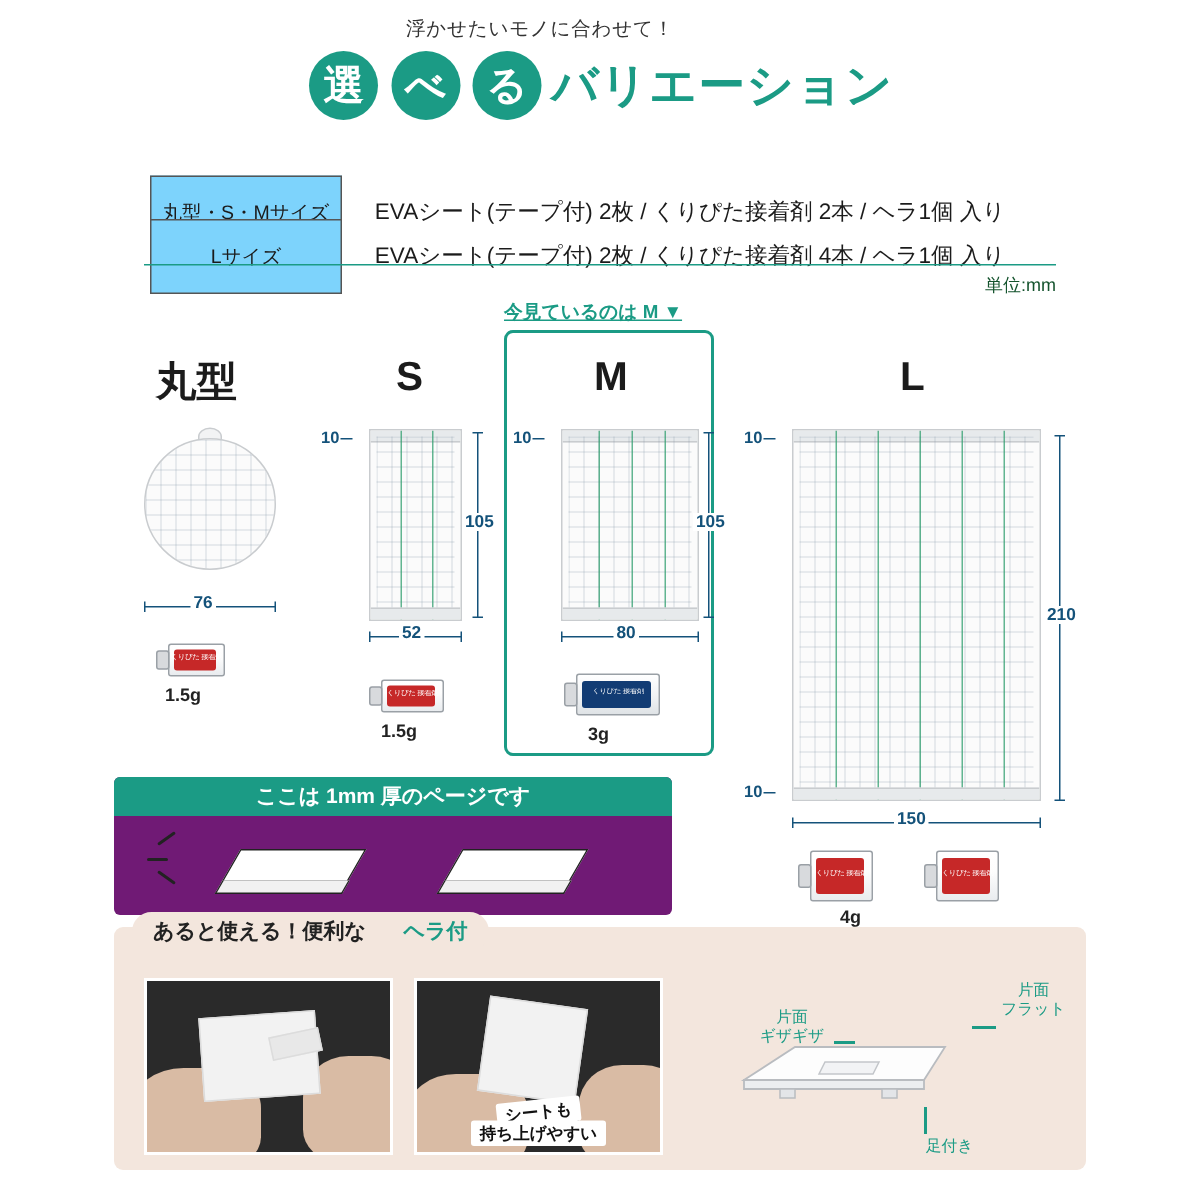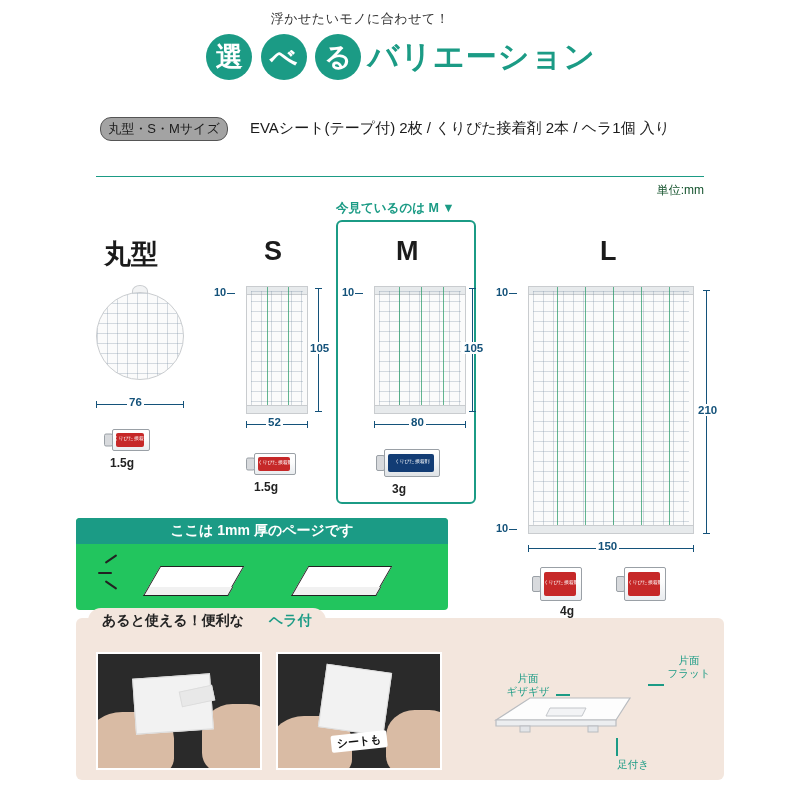--- a/index.html
+++ b/index.html
@@ -35,40 +35,40 @@
   .hdr-main .vari {
     display:inline-block; vertical-align:middle;
     font-size:31px; font-weight:bold; color:#1b9b85;
     letter-spacing:1px;
   }
 
   
   .spec { position:absolute; left:100px; font-size:14px; }
   .spec .tag {
     display:inline-block;
-    border:1px solid #555; border-radius:11px;
-    padding:2px 6px; font-size:13px; background:#a3a3a3;
+    border:1px solid #555; border-radius:0;
+    padding:15px 6px; font-size:13px; background:#7dd3fc;
     min-width:128px; text-align:center;
   }
   .spec .txt { display:inline-block; margin-left:18px; font-size:15px; }
   .spec1 { top:117px; }
   .spec2 { top:146px; }
   .spec .tagL { min-width:128px; }
   .hrline {
     position:absolute; left:96px; top:176px; width:608px;
     border-bottom:1px solid #1b9b85;
   }
   .unit {
     position:absolute; right:96px; top:182px; font-size:12px; color:#14532d;
   }
 
   
   .viewing {
     position:absolute; top:200px; left:336px;
-    font-size:12.5px; color:#1b9b85; font-weight:bold;
+    font-size:12.5px; color:#1b9b85; font-weight:bold;text-decoration:underline;
   }
 
   
   .sz { position:absolute; font-weight:bold; }
   .sz-maru { top:236px; left:104px; font-size:27px; }
   .sz-s    { top:236px; left:264px; font-size:27px; }
   .sz-m    { top:236px; left:396px; font-size:27px; }
   .sz-l    { top:236px; left:600px; font-size:27px; }
 
   
@@ -171,21 +171,21 @@
   }
   .tube-cap-txt { position:absolute; font-size:12px; font-weight:bold; color:#222; }
 
   .tube-red .body { background:linear-gradient(to bottom,#ffffff 0%,#fdfdfd 40%,#e9ecef 100%); }
   .tube-red .band { position:absolute; background:#c62828; }
   .tube-blue .band { position:absolute; background:#123c74; }
 
   
   .mm-banner {
     position:absolute; left:76px; top:518px; width:372px; height:92px;
-    background:#22c55e; border-radius:4px;
+    background:#701a75; border-radius:4px;
   }
   .mm-banner .tab {
     position:absolute; left:0; top:0; width:372px; height:26px;
     background:#1b9b85; border-radius:4px 4px 0 0;
     color:#fff; font-size:14px; font-weight:bold;
     display:flex; align-items:center; justify-content:center;
   }
   .mm-banner .slab {
     position:absolute; width:84px; height:22px; background:#ffffff;
     border:1.5px solid #222;
@@ -258,20 +258,24 @@
   <div class="hdr-main">
     <span class="bubble">選</span>
     <span class="bubble">べ</span>
     <span class="bubble">る</span>
     <span class="vari">バリエーション</span>
   </div>
 
   <div class="spec spec1">
     <span class="tag">丸型・S・Mサイズ</span>
     <span class="txt nowrap">EVAシート(テープ付) 2枚 / くりぴた接着剤 2本 / ヘラ1個 入り</span>
+  </div>
+  <div class="spec spec2">
+    <span class="tag tagL">Lサイズ</span>
+    <span class="txt nowrap">EVAシート(テープ付) 2枚 / くりぴた接着剤 4本 / ヘラ1個 入り</span>
   </div>
   <div class="hrline"></div>
   <div class="unit">単位:mm</div>
 
   <div class="viewing">今見ているのは M ▼</div>
   <div class="m-box"></div>
 
   <div class="sz sz-maru">丸型</div>
   <div class="sz sz-s">S</div>
   <div class="sz sz-m">M</div>
@@ -396,20 +400,23 @@
     <div class="sheetwhite" style="left:82px; top:34px; width:34px; height:16px; background:#e8e8e8; transform:rotate(-12deg);"></div>
   </div>
 
   <div class="photo photo-2">
     <div class="hand" style="left:-6px; top:62px; width:80px; height:62px;"></div>
     <div class="hand" style="left:108px; top:56px; width:72px; height:66px;"></div>
     <div class="sheetwhite" style="left:44px; top:14px; width:66px; height:64px; transform:rotate(8deg);"></div>
     <div class="cap2">
       <span>シートも</span>
     </div>
+    <div class="cap">
+      <span class="main">持ち上げやすい</span>
+    </div>
   </div>
 
   <svg class="hera-tool" viewBox="0 0 150 46">
     <polygon points="6,30 40,8 140,8 126,30" fill="#fdfdfd" stroke="#b9bcc0" stroke-width="1.2"></polygon>
     <polygon points="6,30 126,30 126,36 6,36" fill="#eceef0" stroke="#b9bcc0" stroke-width="1.2"></polygon>
     <path d="M60,18 L96,18 L92,26 L56,26 Z" fill="#f2f3f5" stroke="#c3c6ca" stroke-width="1"></path>
     <rect x="30" y="36" width="10" height="6" fill="#e3e5e8" stroke="#b9bcc0" stroke-width="1"></rect>
     <rect x="98" y="36" width="10" height="6" fill="#e3e5e8" stroke="#b9bcc0" stroke-width="1"></rect>
   </svg>
 

